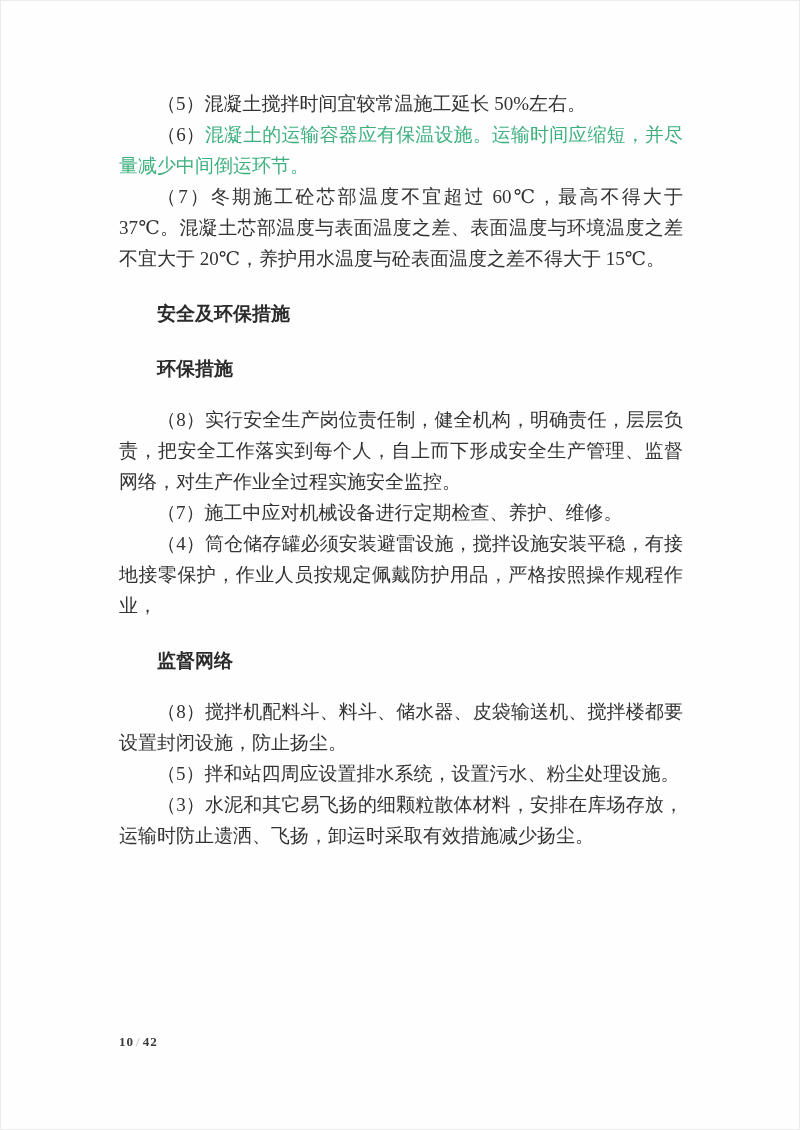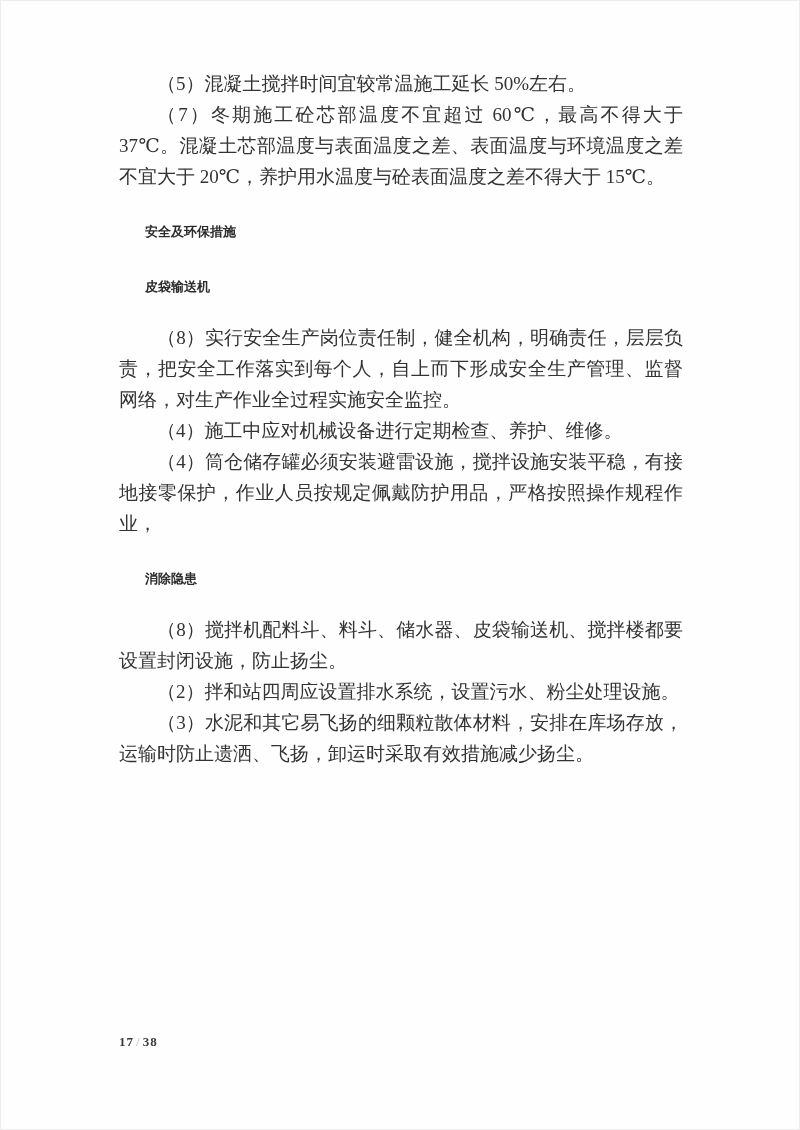--- a/index.html
+++ b/index.html
@@ -7,38 +7,38 @@
     padding: 0;
     background: #ffffff;
   }
   .page {
     position: relative;
     width: 800px;
     height: 1130px;
     box-sizing: border-box;
     background: #fefefe;
     border: 1px solid #ececec;
-    padding: 67px 116px 0 118px;
+    padding: 87px 116px 0 118px;
     font-family: "Liberation Serif", "DejaVu Serif", serif;
     font-size: 19px;
     line-height: 31px;
     color: #333333;
     overflow: hidden;
   }
   .para {
     margin: 0;
     text-indent: 2em;
     text-align: justify;
     text-align-last: left;
   }
   .heading {
     margin: 24px 0 20px 0;
     text-indent: 2em;
     font-weight: bold;
-    font-size: 13px;
+    font-size: 19px;
     line-height: 31px;
     color: #2b2b2b;
     font-family: Liberation Sans, sans-serif;
   }
   .green-text {
     color: #3eb07e;
   }
   .page-footer {
     position: absolute;
     left: 118px;
@@ -54,34 +54,37 @@
     padding: 0 2px;
   }
 </style>
 </head>
 <body>
 
 <div class="page">
 
   <p class="para">（5）混凝土搅拌时间宜较常温施工延长 50%左右。</p>
 
+  <p class="para">
+    <span>（6）</span><span class="green-text">混凝土的运输容器应有保温设施。运输时间应缩短，并尽量减少中间倒运环节。</span>
+  </p>
 
   <p class="para">（7）冬期施工砼芯部温度不宜超过 60℃，最高不得大于 37℃。混凝土芯部温度与表面温度之差、表面温度与环境温度之差不宜大于 20℃，养护用水温度与砼表面温度之差不得大于 15℃。</p>
 
   <h3 class="heading">安全及环保措施</h3>
 
-  <h3 class="heading">皮袋输送机</h3>
+  <h3 class="heading">环保措施</h3>
 
   <p class="para">（8）实行安全生产岗位责任制，健全机构，明确责任，层层负责，把安全工作落实到每个人，自上而下形成安全生产管理、监督网络，对生产作业全过程实施安全监控。</p>
-  <p class="para">（4）施工中应对机械设备进行定期检查、养护、维修。</p>
+  <p class="para">（7）施工中应对机械设备进行定期检查、养护、维修。</p>
   <p class="para">（4）筒仓储存罐必须安装避雷设施，搅拌设施安装平稳，有接地接零保护，作业人员按规定佩戴防护用品，严格按照操作规程作业，</p>
 
-  <h3 class="heading">消除隐患</h3>
+  <h3 class="heading">监督网络</h3>
 
   <p class="para">（8）搅拌机配料斗、料斗、储水器、皮袋输送机、搅拌楼都要设置封闭设施，防止扬尘。</p>
-  <p class="para">（2）拌和站四周应设置排水系统，设置污水、粉尘处理设施。</p>
+  <p class="para">（5）拌和站四周应设置排水系统，设置污水、粉尘处理设施。</p>
   <p class="para">（3）水泥和其它易飞扬的细颗粒散体材料，安排在库场存放，运输时防止遗洒、飞扬，卸运时采取有效措施减少扬尘。</p>
 
   <div class="page-footer">
-    <span>17</span><span class="sep">/</span><span>38</span>
+    <span>10</span><span class="sep">/</span><span>42</span>
   </div>
 
 </div>
 
 </body></html>

